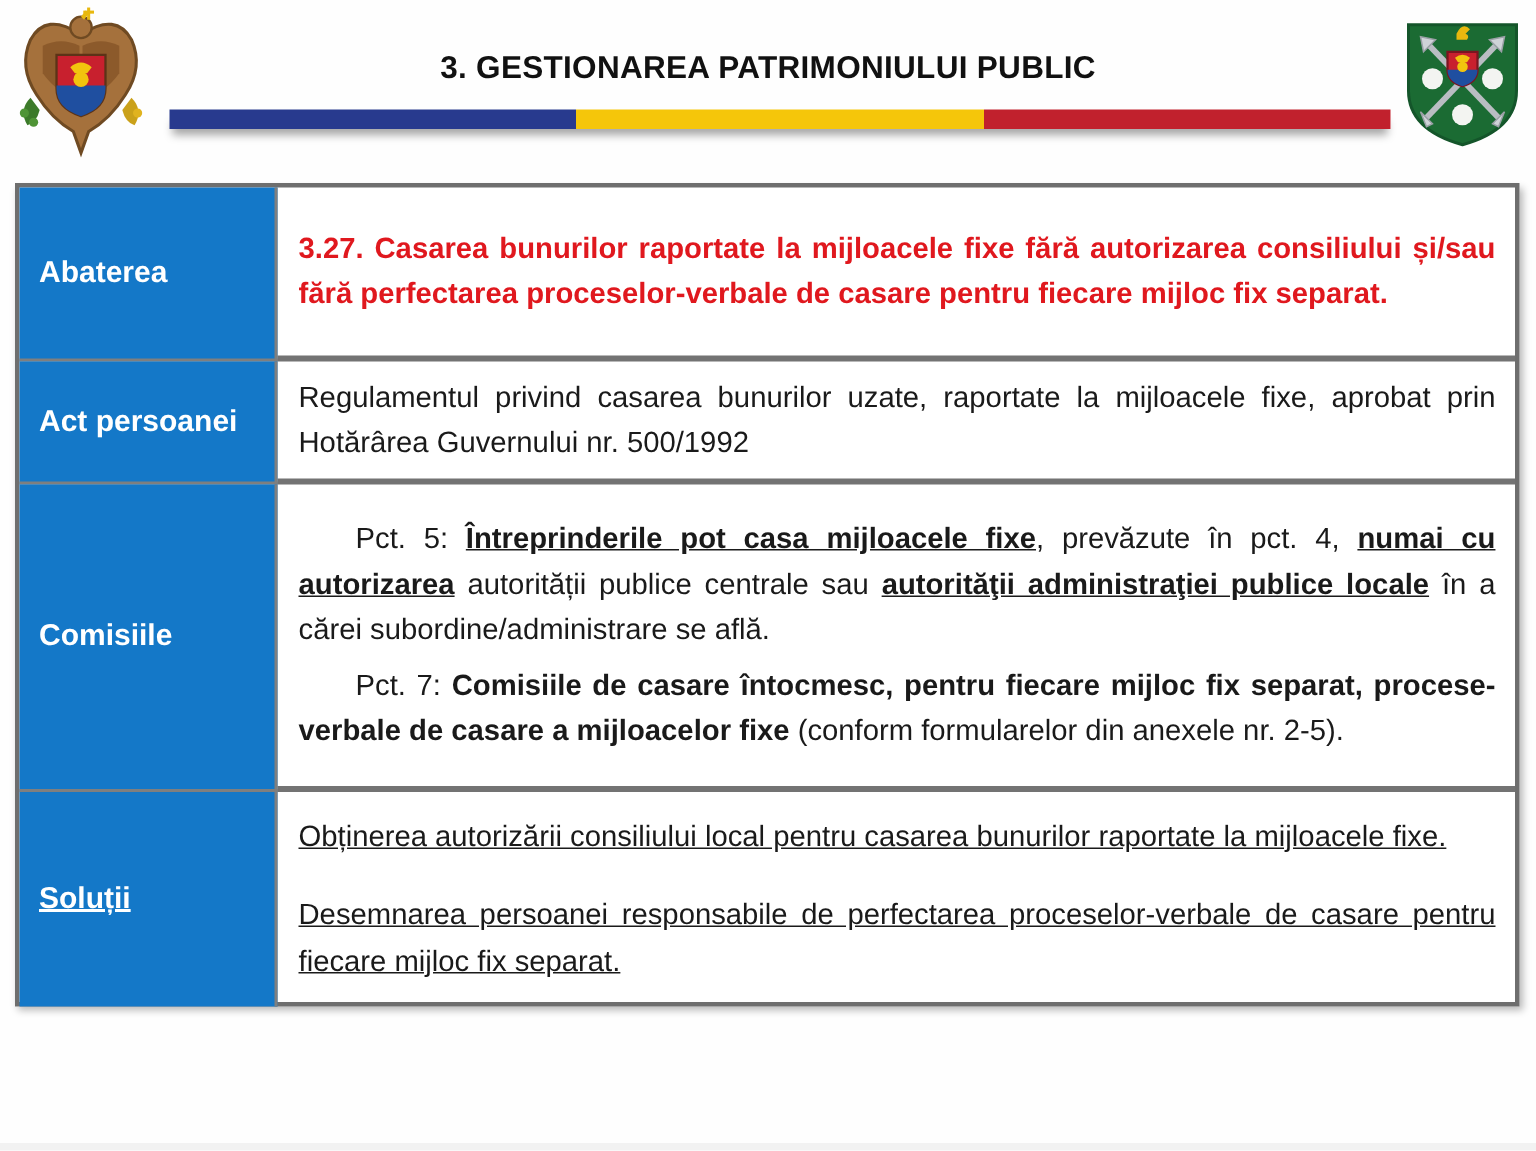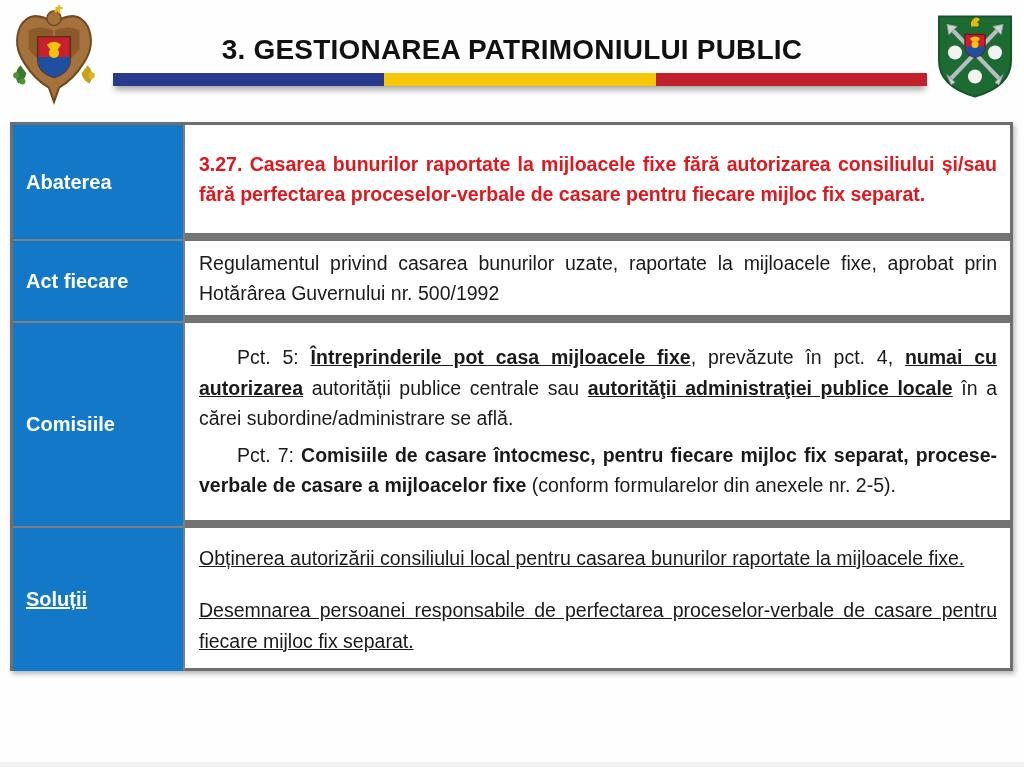--- a/index.html
+++ b/index.html
@@ -10,21 +10,21 @@
     position:relative; overflow:hidden;
   }
   .slide { position:absolute; inset:0; background:#fefefe; }
 
   
   .header { position:absolute; top:0; left:0; right:0; height:115px; }
   .logo-left  { position:absolute; left:8px;  top:4px;  width:92px; height:102px; }
   .logo-right { position:absolute; right:7px; top:7px;  width:84px; height:95px; }
   .title {
     position:absolute; top:34px; left:110px; right:110px;
-    text-align:center; font-size:28px; font-weight:bold; color:#111111;
+    text-align:center; font-size:21px; font-weight:bold; color:#111111;
     letter-spacing:0.2px; white-space:nowrap;
   }
   .flag-bar {
     position:absolute; top:73px; left:113px; width:814px; height:13px;
     display:flex; box-shadow:0 6px 6px -2px rgba(0,0,0,0.35);
   }
   .flag-seg { flex:1 1 0; height:100%; }
 
   
   .content-table {
@@ -38,21 +38,21 @@
   }
   .lbl {
     background:#1478c8;
     border-right:2px solid #7f7f7f;
     border-bottom:2px solid #7f7f7f;
     color:#ffffff; font-weight:bold; font-size:20px;
     display:flex; align-items:center;
     padding-left:13px; box-sizing:border-box;
   }
   .cell {
-    border-bottom:8px solid #737373;
+    border-bottom:4px solid #737373;
     box-sizing:border-box;
     padding:4px 13px 4px 14px;
     display:flex; flex-direction:column; justify-content:center;
     font-size:19.5px; color:#1a1a1a;
   }
   .last-row { border-bottom:none;text-decoration:underline; }
   .cell p { margin:5px 0; text-align:justify; line-height:1.56; }
   .cell.red p { color:#e0181e; font-weight:bold; }
   .cell.prevederi p { text-indent:38px; margin:3px 0; }
   .cell.solutii p { margin:11px 0; }
@@ -120,21 +120,21 @@
     </div>
   </div>
 
   <div class="content-table">
 
     <div class="lbl">Abaterea</div>
     <div class="cell red">
       <p><span style="font-weight: bold;">3.27. Casarea bunurilor raportate la mijloacele fixe fără autorizarea consiliului și/sau fără perfectarea proceselor-verbale de casare pentru fiecare mijloc fix separat.</span></p>
     </div>
 
-    <div class="lbl">Act fiecare</div>
+    <div class="lbl">Act persoanei</div>
     <div class="cell">
       <p><span>Regulamentul privind casarea bunurilor uzate, raportate la mijloacele fixe, aprobat prin Hotărârea Guvernului nr. 500/1992</span></p>
     </div>
 
     <div class="lbl">Comisiile</div>
     <div class="cell prevederi">
       <p><span>Pct. 5: </span><span style="font-weight: bold; text-decoration: underline;">Întreprinderile pot casa mijloacele fixe</span><span>, prevăzute în pct. 4, </span><span style="font-weight: bold; text-decoration: underline;">numai cu autorizarea</span><span> autorității publice centrale sau </span><span style="font-weight: bold; text-decoration: underline;">autorităţii administraţiei publice locale</span><span> în a cărei subordine/administrare se află.</span></p>
       <p><span>Pct. 7: </span><span style="font-weight: bold; ">Comisiile de casare întocmesc, pentru fiecare mijloc fix separat, procese-verbale de casare a mijloacelor fixe</span><span> (conform formularelor din anexele nr. 2-5).</span></p>
     </div>
 

